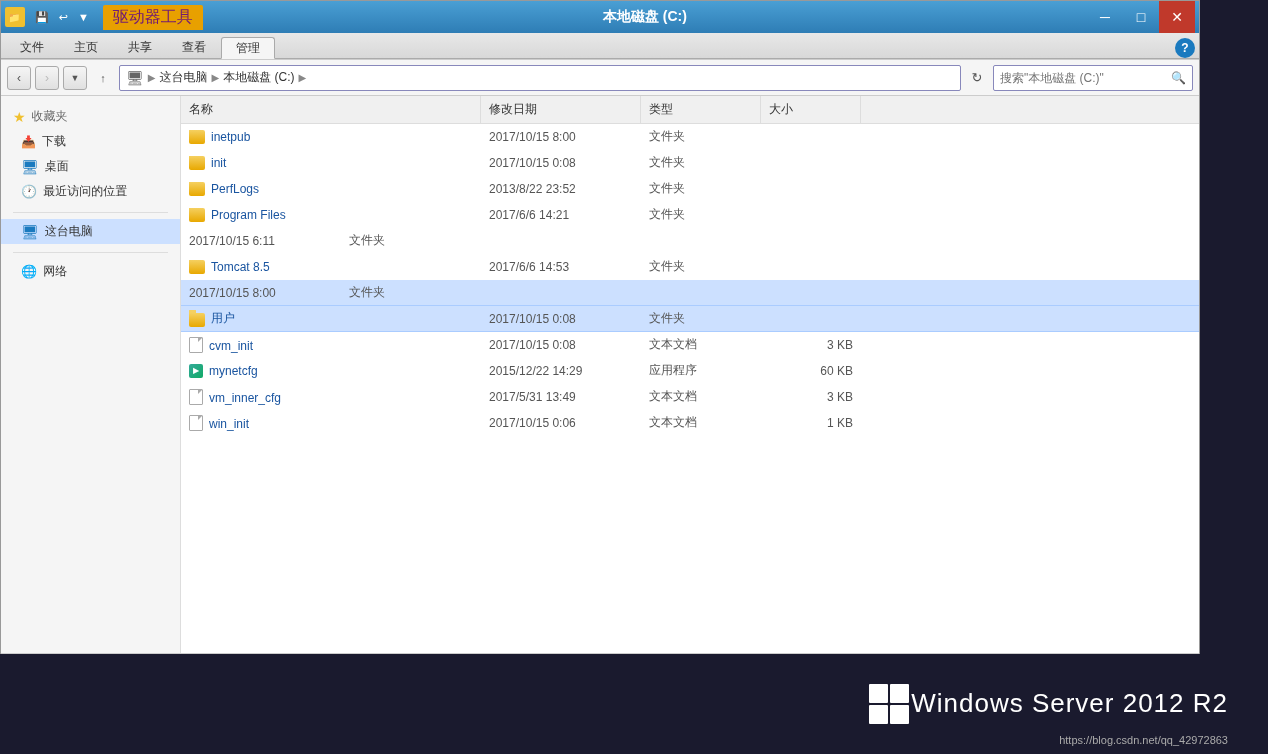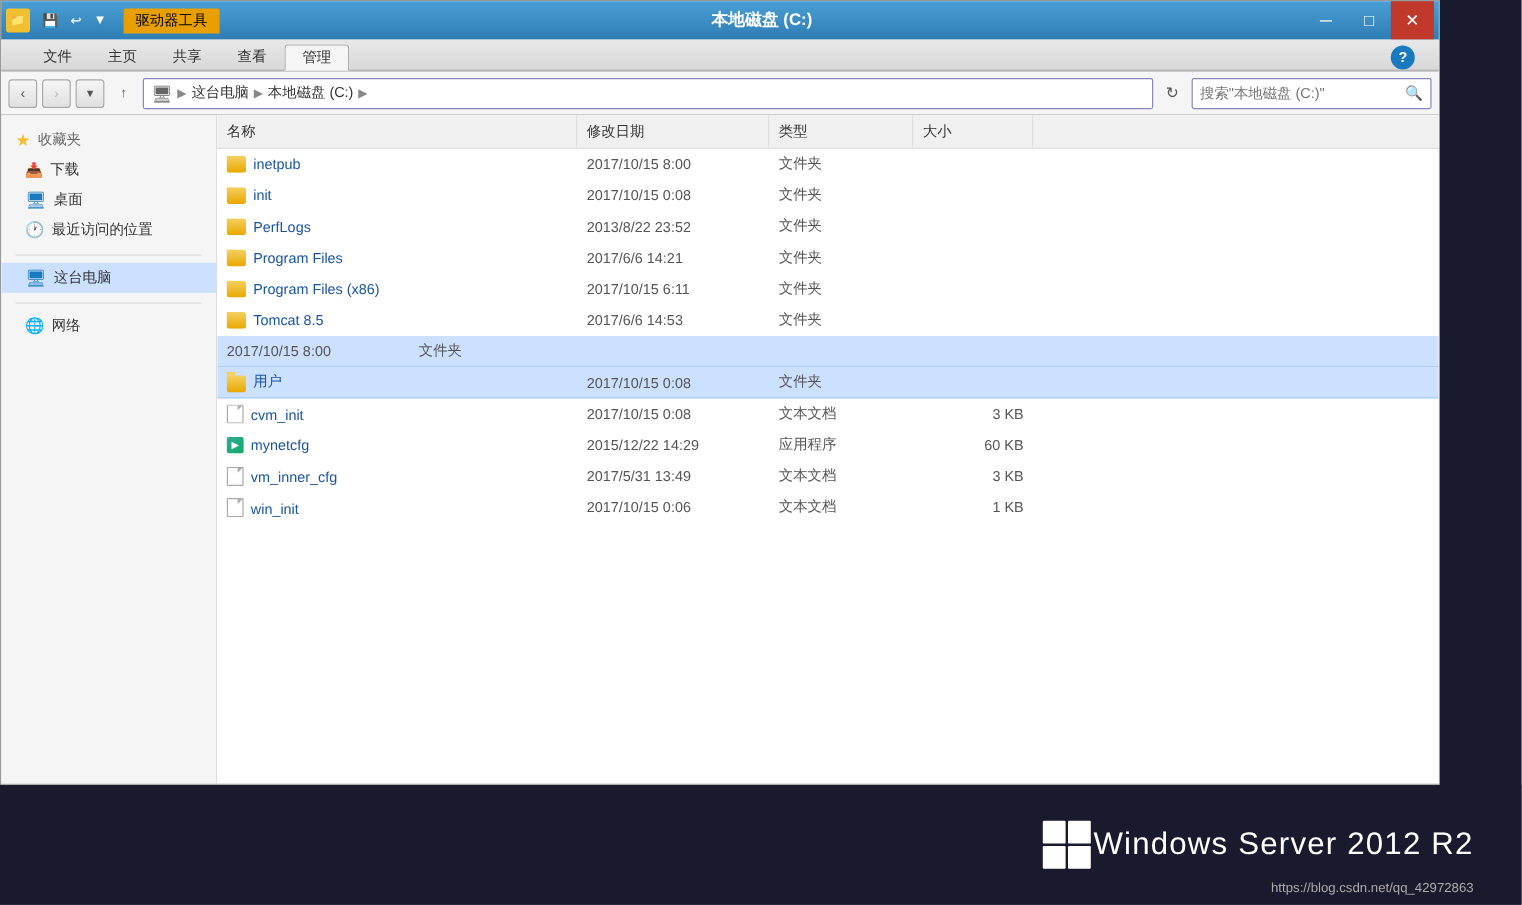--- a/index.html
+++ b/index.html
@@ -49,22 +49,22 @@
     }
     .title-bar-quick {
       display: flex; gap: 2px; margin-left: 4px;
     }
     .title-bar-quick span {
       color: white; font-size: 11px; cursor: pointer;
       padding: 2px 4px;
     }
     .ribbon-tab-label {
       background: #e8a000;
-      color: #000000;
-      font-size: 12px;
+      color: #701a75;
+      font-size: 16px;
       padding: 2px 10px;
       margin-left: 8px;
       border-radius: 2px 2px 0 0;
     }
     .title-center {
       color: white;
       font-size: 14px;
       font-weight: bold;
       flex: 1;
       text-align: center;
@@ -84,21 +84,21 @@
     .ribbon {
       background: #f5f5f5;
       border-bottom: 1px solid #ccc;
       flex-shrink: 0;
     }
     .ribbon-tabs {
       display: flex;
       background: linear-gradient(to bottom, #e8e8e8, #d8d8d8);
       height: 26px;
       align-items: flex-end;
-      padding: 0 20px;
+      padding: 0 4px;
       border-bottom: 1px solid #aaa;
       justify-content: flex-end;
     }
     .ribbon-tab {
       padding: 4px 14px;
       font-size: 12px;
       cursor: pointer;
       border: 1px solid transparent;
       border-bottom: none;
       border-radius: 3px 3px 0 0;
@@ -518,24 +518,20 @@
           <div class="file-row">
       <div class="file-cell file-name-cell">
         <div class="folder-icon-sm"></div>
         <span>Program Files</span>
       </div>
       <div class="file-cell file-date-cell">2017/6/6 14:21</div>
       <div class="file-cell file-type-cell">文件夹</div>
       <div class="file-cell file-size-cell"></div>
     </div>
           <div class="file-row">
-      <div class="file-cell file-name-cell">
-        <div class="folder-icon-sm"></div>
-        <span>Program Files (x86)</span>
-      </div>
       <div class="file-cell file-date-cell">2017/10/15 6:11</div>
       <div class="file-cell file-type-cell">文件夹</div>
       <div class="file-cell file-size-cell"></div>
     </div>
           <div class="file-row">
       <div class="file-cell file-name-cell">
         <div class="folder-icon-sm"></div>
         <span>Tomcat 8.5</span>
       </div>
       <div class="file-cell file-date-cell">2017/6/6 14:53</div>

